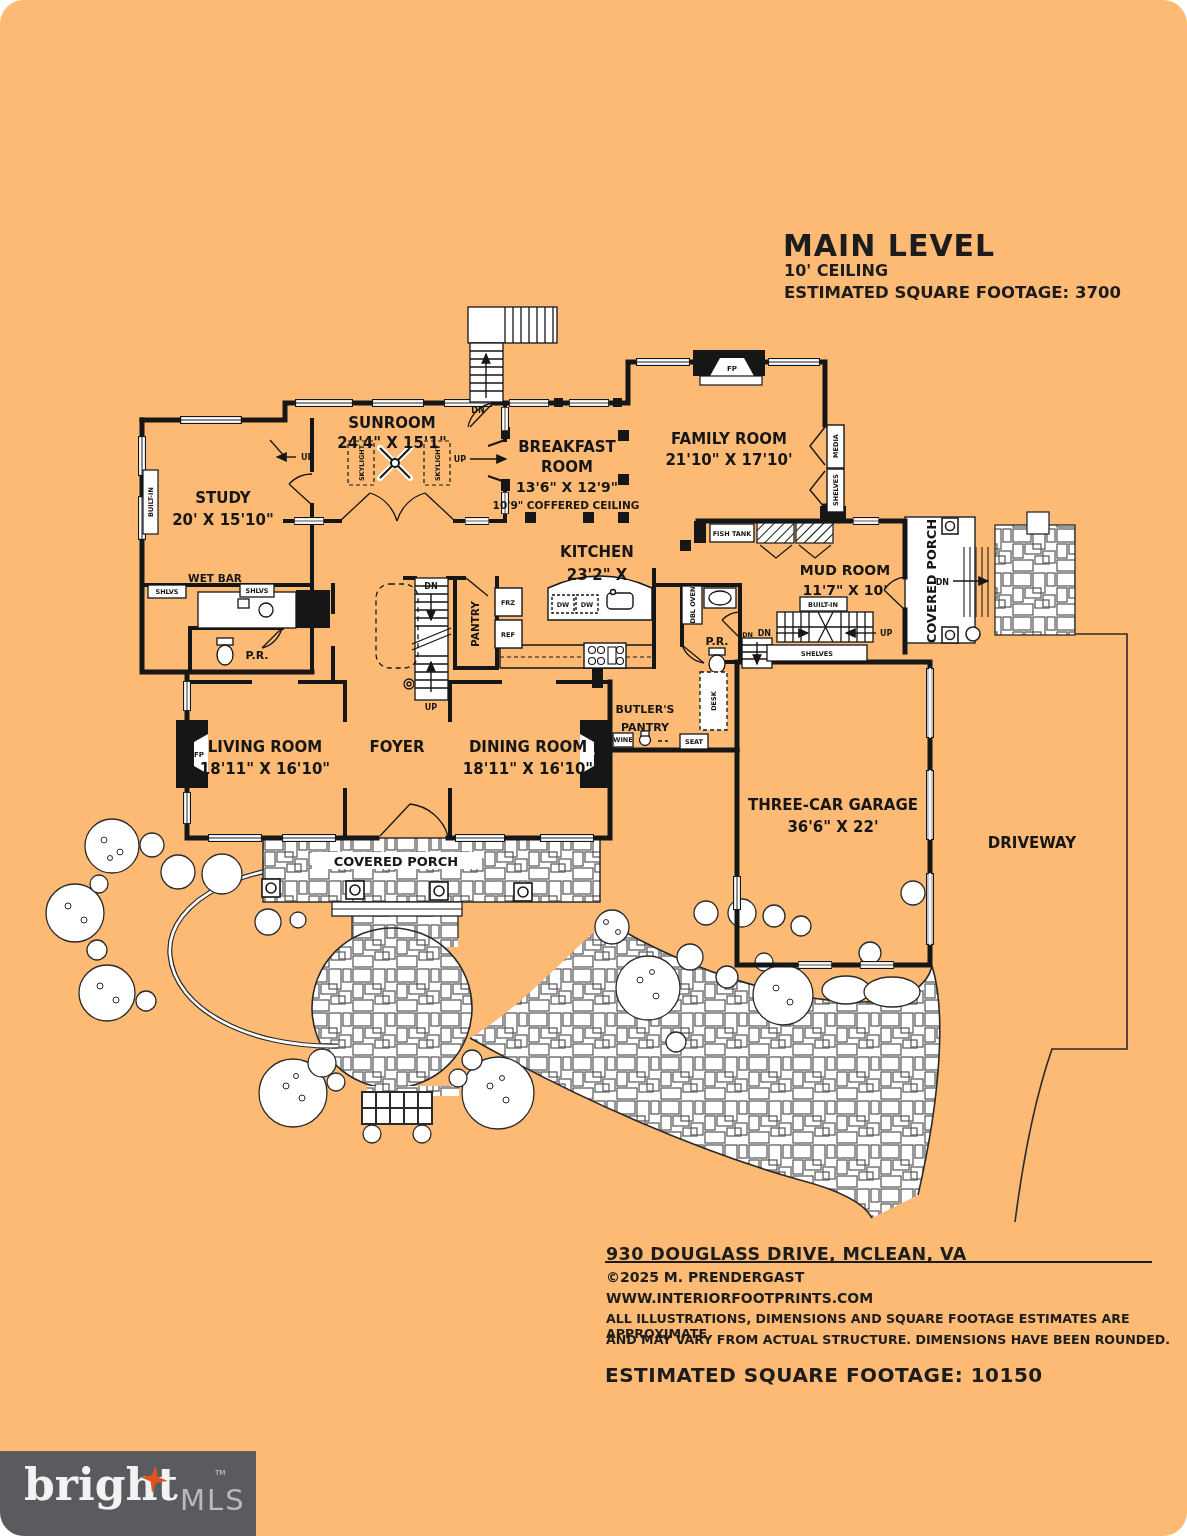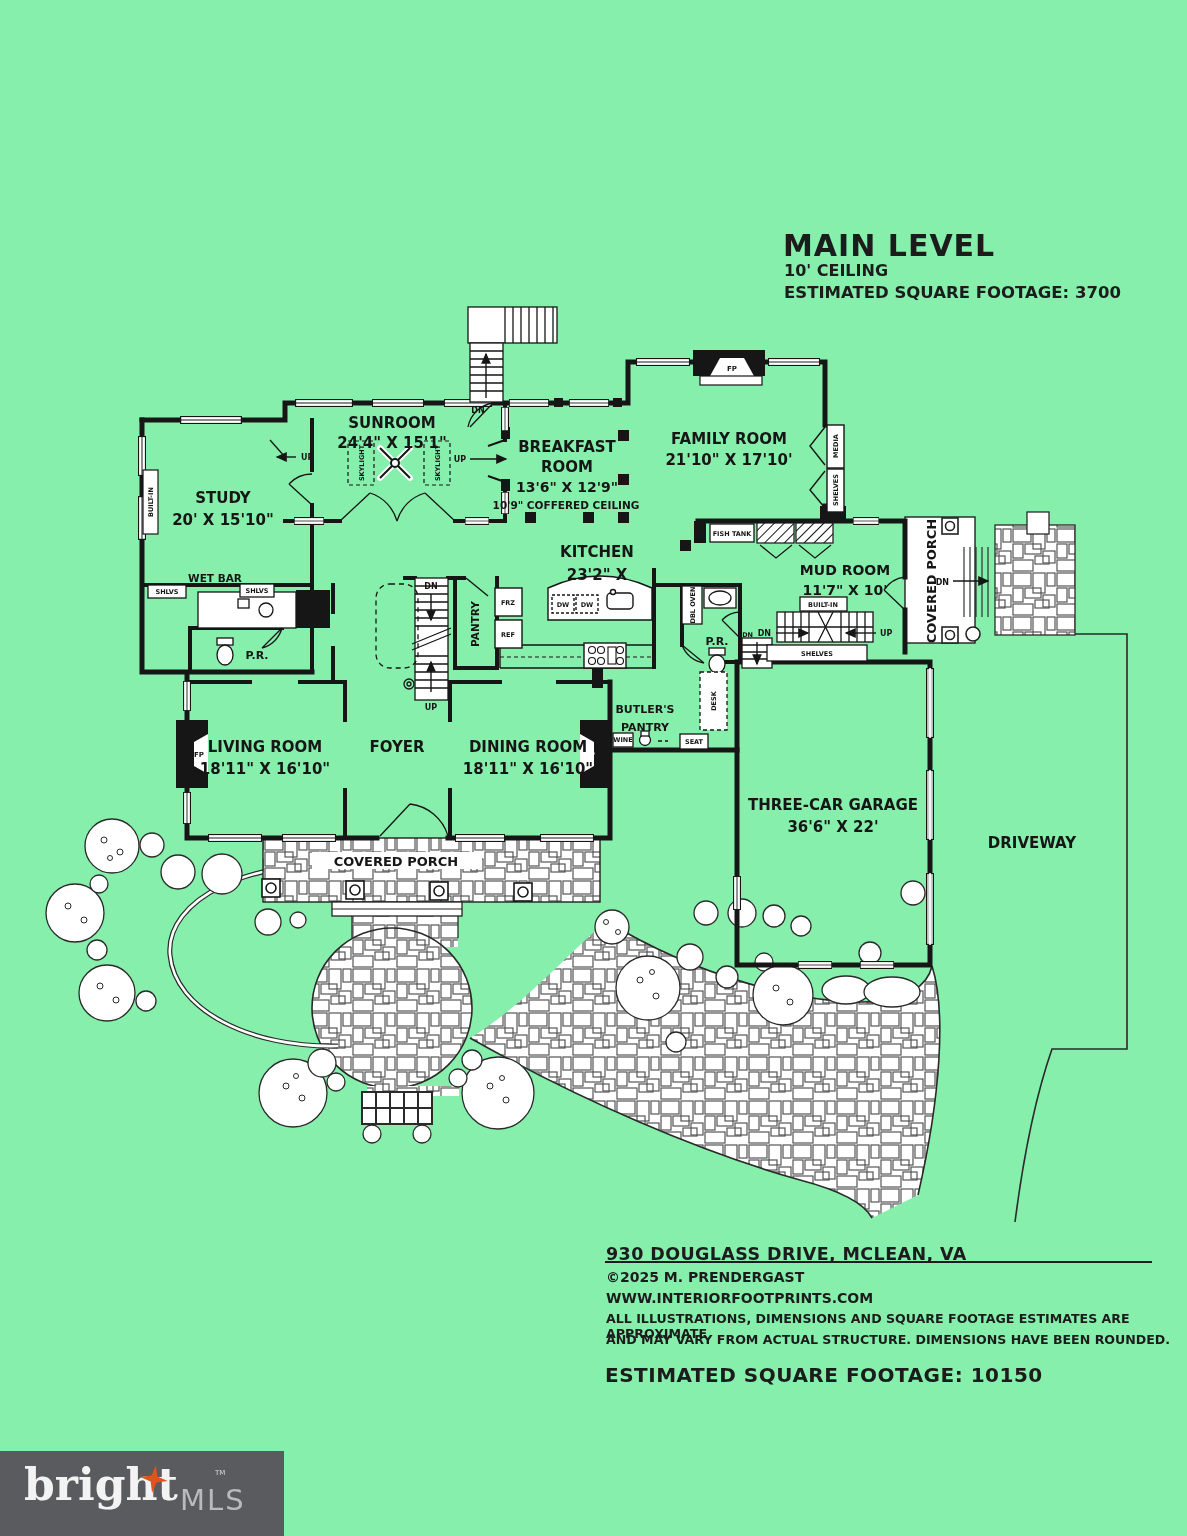--- a/index.html
+++ b/index.html
@@ -1,32 +1,32 @@
 <!DOCTYPE html>
 <html><head>
 <meta charset="utf-8">
 <style>
   html,body{margin:0;padding:0;background:#fff;}
-  .page{position:relative;width:1187px;height:1536px;background:#86efac;overflow:hidden;
-        font-family:"DejaVu Sans",sans-serif;color:#1c1c1c;}
+  .page{position:relative;width:1187px;height:1536px;background:#fdba74;overflow:hidden;
+        font-family:"DejaVu Sans",sans-serif;color:#1c1c1c;border-radius:24px;}
   .abs{position:absolute;}
   
   .hdr-title{left:783px;top:228px;font-size:30px;font-weight:bold;letter-spacing:1px;}
   .hdr-sub{left:784px;top:261px;font-size:16px;font-weight:bold;text-align:center;}
   .hdr-sqft{left:784px;top:283px;font-size:16.5px;font-weight:bold;}
   
   .ft-addr{left:606px;top:1236px;font-size:17.5px;font-weight:bold;letter-spacing:.4px;margin-top:8px;}
   .ft-rule{left:605px;top:1261px;width:547px;height:2px;background:#1c1c1c;}
   .ft-copy{left:606px;top:1269px;font-size:14px;font-weight:bold;}
   .ft-web{left:606px;top:1290px;font-size:14px;font-weight:bold;text-align:center;}
   .ft-d1{left:606px;top:1311px;font-size:12.6px;font-weight:bold;}
   .ft-d2{left:606px;top:1332px;font-size:12.6px;font-weight:bold;}
   .ft-est{left:605px;top:1363px;font-size:20px;font-weight:bold;letter-spacing:.5px;}
   
-  .logo{left:0;top:1451px;width:284px;height:85px;background:#5a5b5e;}
+  .logo{left:0;top:1451px;width:256px;height:85px;background:#5a5b5e;}
   .logo .brand{position:absolute;left:24px;top:8px;font-family:"DejaVu Serif",serif;
                font-weight:bold;font-size:44px;color:#f3f3f3;}
   .logo .tm{position:absolute;left:170px;top:18px;font-size:7px;color:#d9d9d9;padding-left:45px;}
   .logo .mls{position:absolute;left:180px;top:32px;font-size:29px;color:#b9babc;
              font-weight:500;letter-spacing:2px;}
   .logo svg{position:absolute;left:139px;top:13px;}
   
   text{font-family:"DejaVu Sans",sans-serif;font-weight:bold;fill:#161616;text-anchor:middle;}
   .t15{font-size:15px;} .t14{font-size:14px;} .t13{font-size:13px;} .t11{font-size:11px;}
   .t10{font-size:10.5px;} .t8{font-size:8px;} .t7{font-size:7px;} .t65{font-size:6.5px;}

